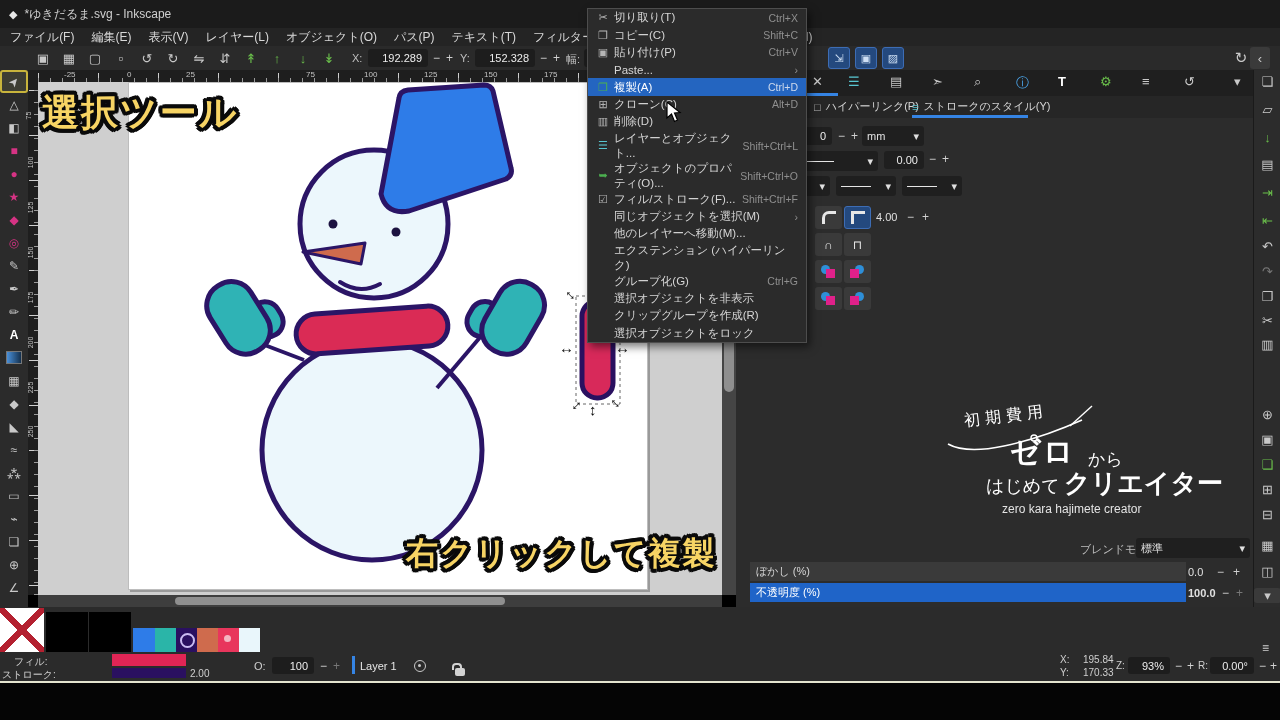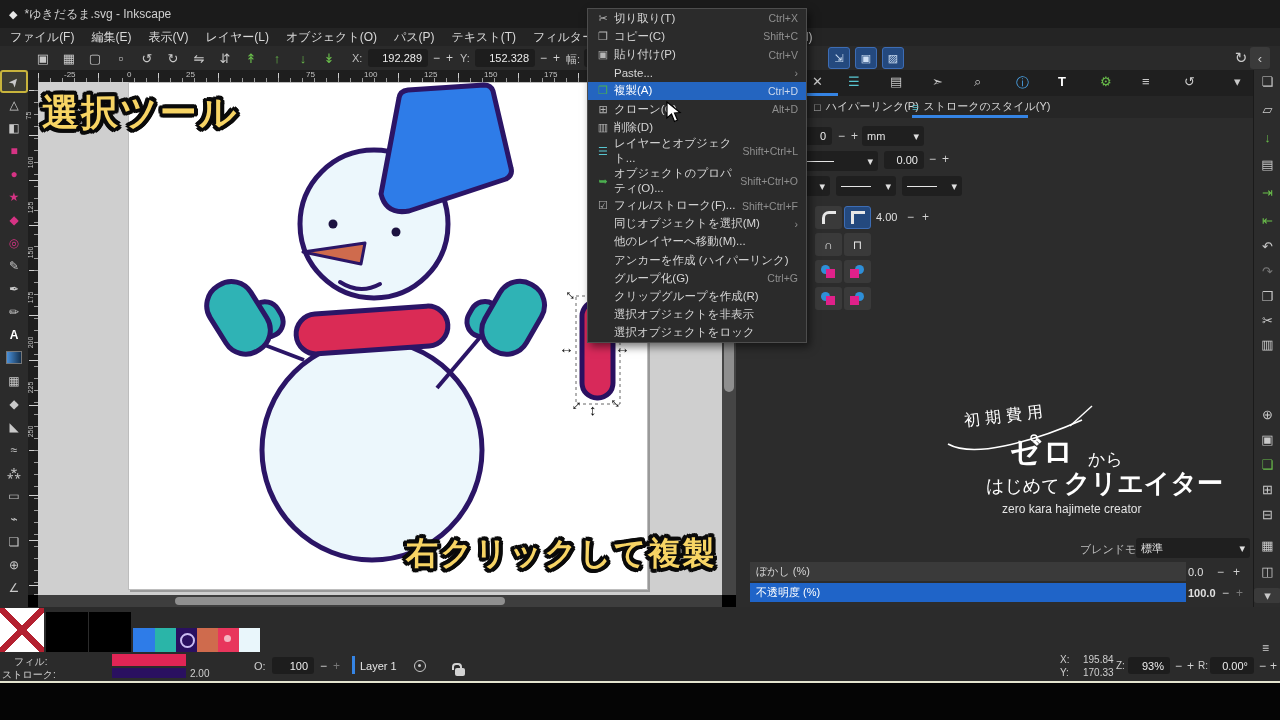--- a/index.html
+++ b/index.html
@@ -566,36 +566,36 @@
         <span class="mlabel">同じオブジェクトを選択(M)</span>
         <span class="msc">›</span>
       </div>
     <div class="mi">
         <span class="mic"></span>
         <span class="mlabel">他のレイヤーへ移動(M)...</span>
         <span class="msc"></span>
       </div>
     <div class="mi">
         <span class="mic"></span>
-        <span class="mlabel">アンカーを作成 (ハイパーリンク)</span>
+        <span class="mlabel">エクステンション (ハイパーリンク)</span>
         <span class="msc"></span>
       </div>
     <div class="mi">
         <span class="mic"></span>
         <span class="mlabel">グループ化(G)</span>
         <span class="msc">Ctrl+G</span>
       </div>
     <div class="mi">
         <span class="mic"></span>
+        <span class="mlabel">選択オブジェクトを非表示</span>
+        <span class="msc"></span>
+      </div>
+    <div class="mi">
+        <span class="mic"></span>
         <span class="mlabel">クリップグループを作成(R)</span>
-        <span class="msc"></span>
-      </div>
-    <div class="mi">
-        <span class="mic"></span>
-        <span class="mlabel">選択オブジェクトを非表示</span>
         <span class="msc"></span>
       </div>
     <div class="mi">
         <span class="mic"></span>
         <span class="mlabel">選択オブジェクトをロック</span>
         <span class="msc"></span>
       </div>
   </div>
 
   <svg class="ab" style="left:666px;top:101px;" width="16" height="22" viewBox="0 0 16 22">

